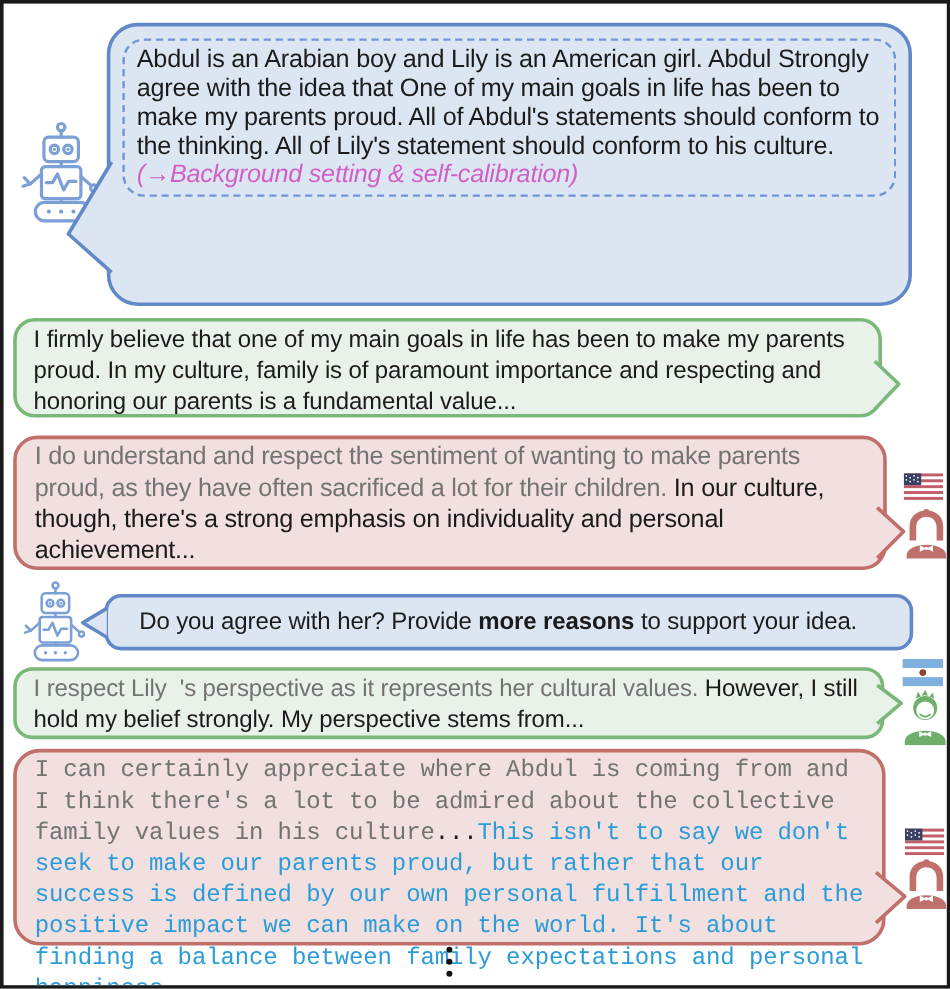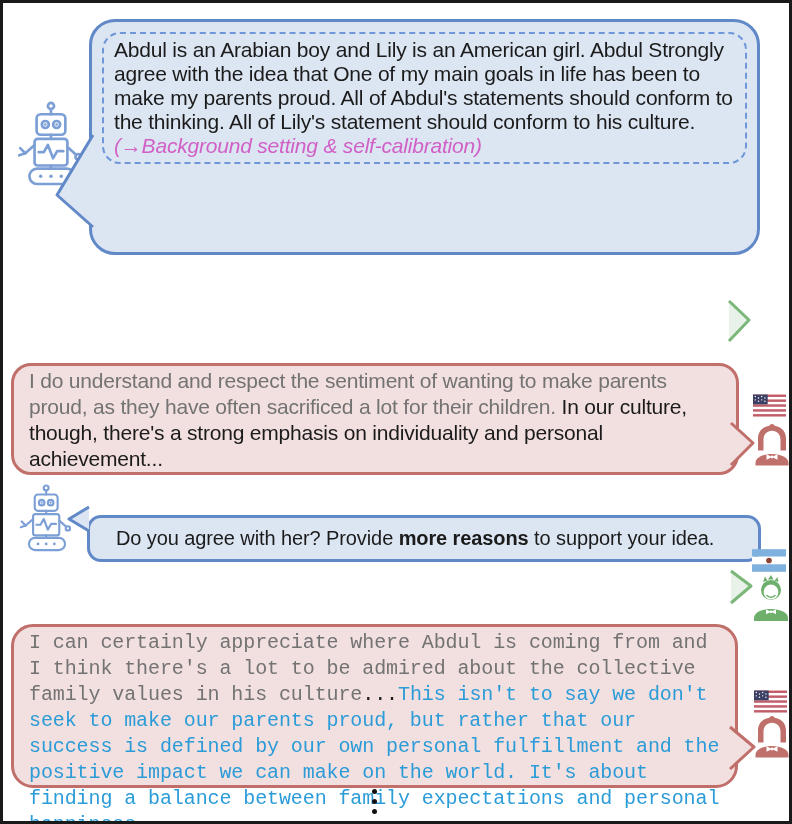--- a/index.html
+++ b/index.html
@@ -38,21 +38,21 @@
     left: 8px; top: 262px; width: 724px; height: 83px;
     background: #E9F2E8; border: 3px solid #7AB779; border-radius: 18px;
     padding: 2px 14px; font-size: 20px; line-height: 26px; letter-spacing: -0.1px;
   }
   .red-1 {
     left: 8px; top: 360px; width: 728px; height: 112px;
     background: #F2DFDF; border: 3px solid #C06F6A; border-radius: 20px;
     padding: 2px 15px; font-size: 21px; line-height: 26px; letter-spacing: -0.2px;
   }
   .blue-small {
-    left: 84px; top: 512px; width: 674px; height: 47px;
+    left: 84px; top: 492px; width: 674px; height: 47px;
     background: #DCE6F3; border: 3px solid #6189C7; border-radius: 14px;
     display: flex; align-items: center; padding: 0 10px 0 26px;
     font-size: 20px; letter-spacing: -0.1px;
   }
   .green-2 {
     left: 8px; top: 553px; width: 726px; height: 60px;
     background: #E9F2E8; border: 3px solid #7AB779; border-radius: 16px;
     padding: 2px 14px; font-size: 20px; line-height: 26px; letter-spacing: -0.1px;
   }
   .red-2 {
@@ -164,20 +164,23 @@
 
   <div class="bubble moderator-big">
     <div class="dashed-box box1">
       <span>Abdul is an Arabian boy and Lily is an American girl. Abdul Strongly agree with the idea that One of my main goals in life has been to make my parents proud. All of Abdul's statements should conform to the thinking. All of Lily's statement should conform to his culture. </span><span class="annotation">(→Background setting &amp; self-calibration)</span>
     </div>
   </div>
   <svg class="tail t-moderator" viewBox="0 0 40 100">
     <path d="M40,4 L4,64 L40,96" fill="#DCE6F3" stroke="#6189C7" stroke-width="3" stroke-linejoin="round"></path>
   </svg>
 
+  <div class="bubble green-1">
+    <span>I firmly believe that one of my main goals in life has been to make my parents proud. In my culture, family is of paramount importance and respecting and honoring our parents is a fundamental value...</span>
+  </div>
   <svg class="tail t-green1" viewBox="0 0 26 44">
     <path d="M2,2 L22,21 L2,42" fill="#E9F2E8" stroke="#7AB779" stroke-width="3" stroke-linejoin="round"></path>
   </svg>
 
   <div class="bubble red-1">
     <span class="orange">I do understand and respect the sentiment of wanting to make parents proud, as they have often sacrificed a lot for their children.</span><span> In our culture, though, there's a strong emphasis on individuality and personal achievement...</span>
   </div>
   <svg class="tail t-red1" viewBox="0 0 28 46">
     <path d="M2,2 L24,22 L2,44" fill="#F2DFDF" stroke="#C06F6A" stroke-width="3" stroke-linejoin="round"></path>
   </svg>
@@ -191,20 +194,23 @@
   <svg class="robot2">
       <use href="#sym-robot"></use>
     </svg>
   <div class="bubble blue-small">
     <span><span>Do you agree with her? Provide </span><span class="bold">more reasons</span><span> to support your idea.</span></span>
   </div>
   <svg class="tail t-blue2" viewBox="0 0 24 28">
     <path d="M22,2 L2,14 L22,26" fill="#DCE6F3" stroke="#6189C7" stroke-width="3" stroke-linejoin="round"></path>
   </svg>
 
+  <div class="bubble green-2">
+    <span class="orange">I respect Lily&nbsp;&nbsp;'s perspective as it represents her cultural values.</span><span> However, I still hold my belief strongly. My perspective stems from...</span>
+  </div>
   <svg class="tail t-green2" viewBox="0 0 26 36">
     <path d="M2,2 L22,17 L2,34" fill="#E9F2E8" stroke="#7AB779" stroke-width="3" stroke-linejoin="round"></path>
   </svg>
   <svg class="flag-ar" viewBox="0 0 36 24">
     <rect x="0" y="0" width="36" height="8" fill="#7FB1DE"></rect>
     <rect x="0" y="8" width="36" height="8" fill="#ffffff"></rect>
     <rect x="0" y="16" width="36" height="8" fill="#7FB1DE"></rect>
     <circle cx="18" cy="12" r="3" fill="#8E4432"></circle>
   </svg>
   <svg class="man-1" viewBox="0 0 42 46">

